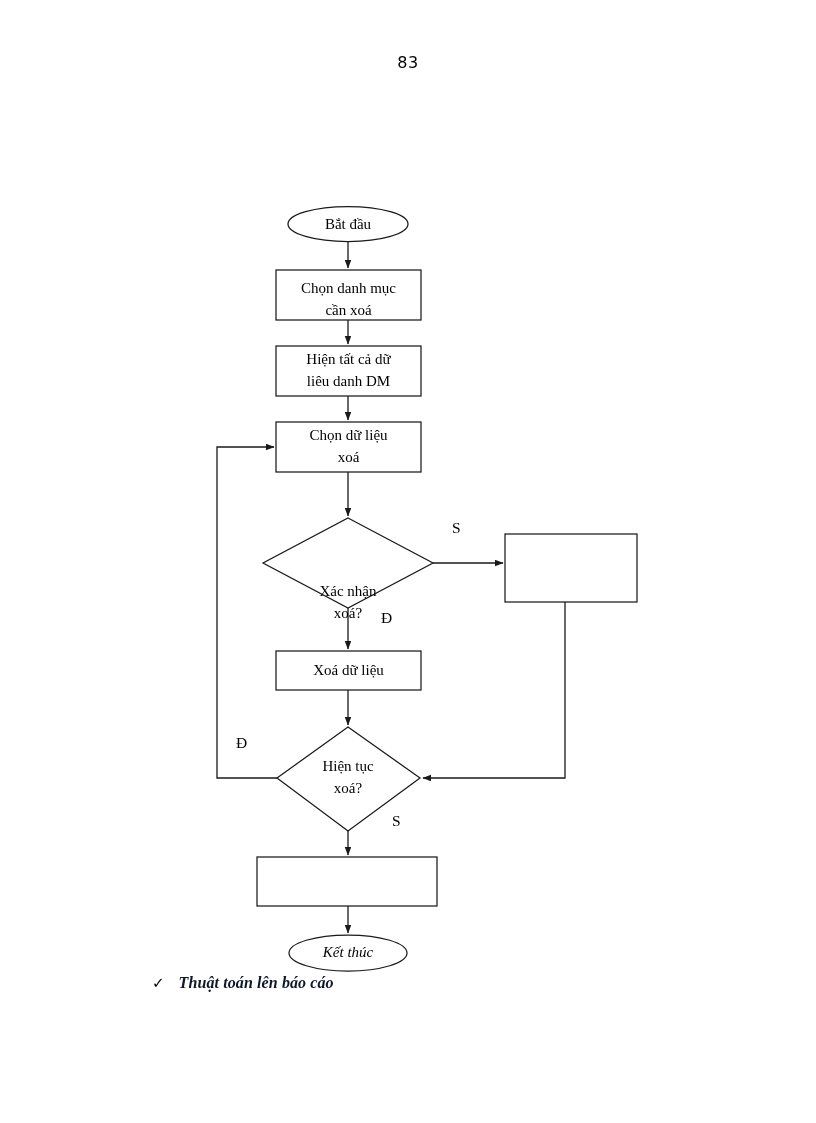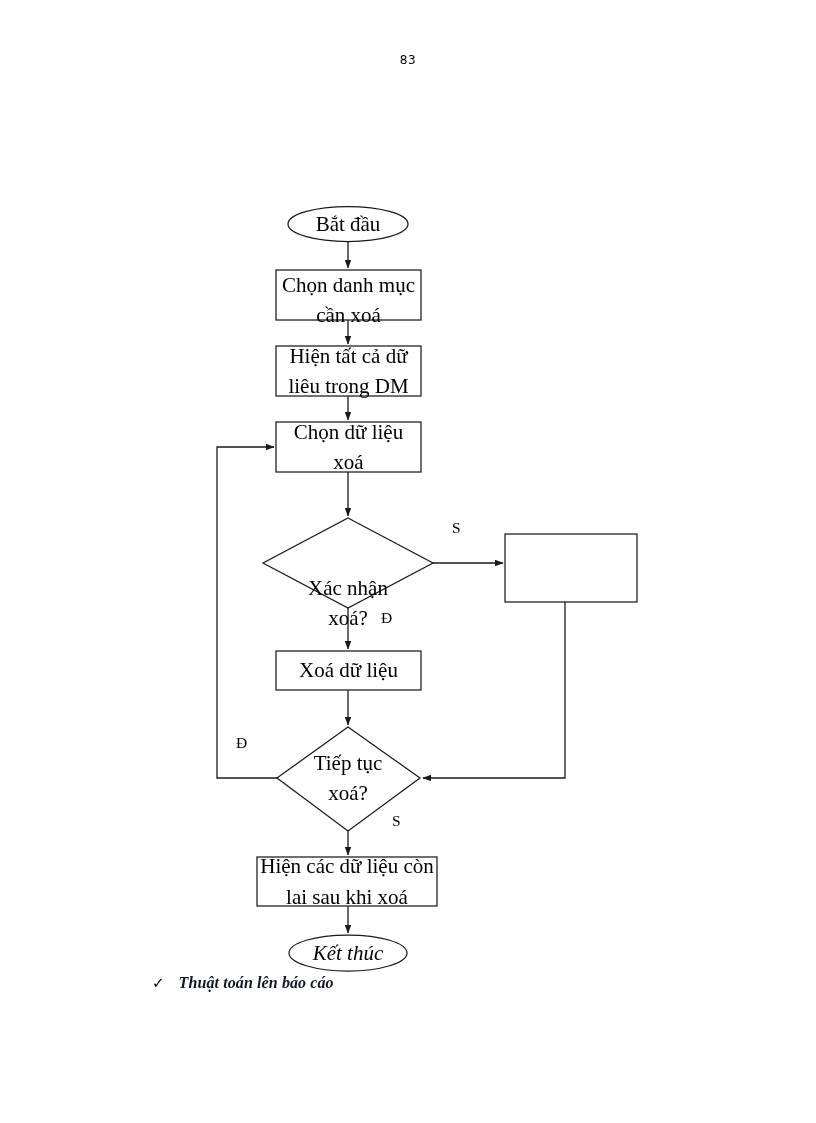--- a/index.html
+++ b/index.html
@@ -25,41 +25,41 @@
   }
 
   
   .page-number {
     position: absolute;
     left: 0;
     top: 53px;
     width: 816px;
     text-align: center;
     font-family: "DejaVu Sans", sans-serif;
-    font-size: 12px;
+    font-size: 16px;
     letter-spacing: 0.5px;
     color: #000;
   }
 
   
   #chart-svg {
     position: absolute;
     left: 0;
     top: 0;
   }
 
   
   .node-label {
     position: absolute;
     display: flex;
     align-items: center;
     justify-content: center;
     text-align: center;
     font-family: "Liberation Serif", "DejaVu Serif", serif;
-    font-size: 21px;
+    font-size: 15px;
     line-height: 1.45;
     color: #000;
     white-space: pre-line;
     pointer-events: none;
   }
 
   .edge-label {
     position: absolute;
     font-family: "Liberation Serif", "DejaVu Serif", serif;
     font-size: 15.5px;
@@ -152,36 +152,34 @@
       <line x1="348" y1="906" x2="348" y2="933" marker-end="url(#arw)"></line>
     </g>
   </svg>
 
   <div class="node-label" style="left:288px; top:207px; width:120px; height:35px;">Bắt đầu</div>
 
   <div class="node-label" style="left:276px; top:270px; width:145px; height:60px;">Chọn danh mục
 cần xoá</div>
 
   <div class="node-label" style="left:276px; top:346px; width:145px; height:50px;">Hiện tất cả dữ
-liêu trong DM</div>
+liêu danh DM</div>
 
   <div class="node-label" style="left:276px; top:422px; width:145px; height:50px;text-align:center;">Chọn dữ liệu
 xoá</div>
 
   <div class="node-label" style="left:283px; top:538px; width:130px; height:50px;margin-top:40px;">Xác nhận
 xoá?</div>
 
 
   <div class="node-label" style="left:276px; top:651px; width:145px; height:39px;">Xoá dữ liệu</div>
 
-  <div class="node-label" style="left:288px; top:753px; width:120px; height:50px;">Tiếp tục
+  <div class="node-label" style="left:288px; top:753px; width:120px; height:50px;">Hiện tục
 xoá?</div>
 
-  <div class="node-label" style="left:257px; top:857px; width:180px; height:49px;">Hiện các dữ liệu  còn
-lai  sau khi  xoá</div>
 
   <div class="node-label" style="left:289px; top:935px; width:118px; height:36px;font-style:italic;">Kết thúc</div>
 
   <div class="edge-label" style="left:452px; top:519px;">S</div>
 
   <div class="edge-label" style="left:381px; top:609px;">Đ</div>
 
   <div class="edge-label" style="left:236px; top:734px;">Đ</div>
 
   <div class="edge-label" style="left:392px; top:812px;">S</div>

